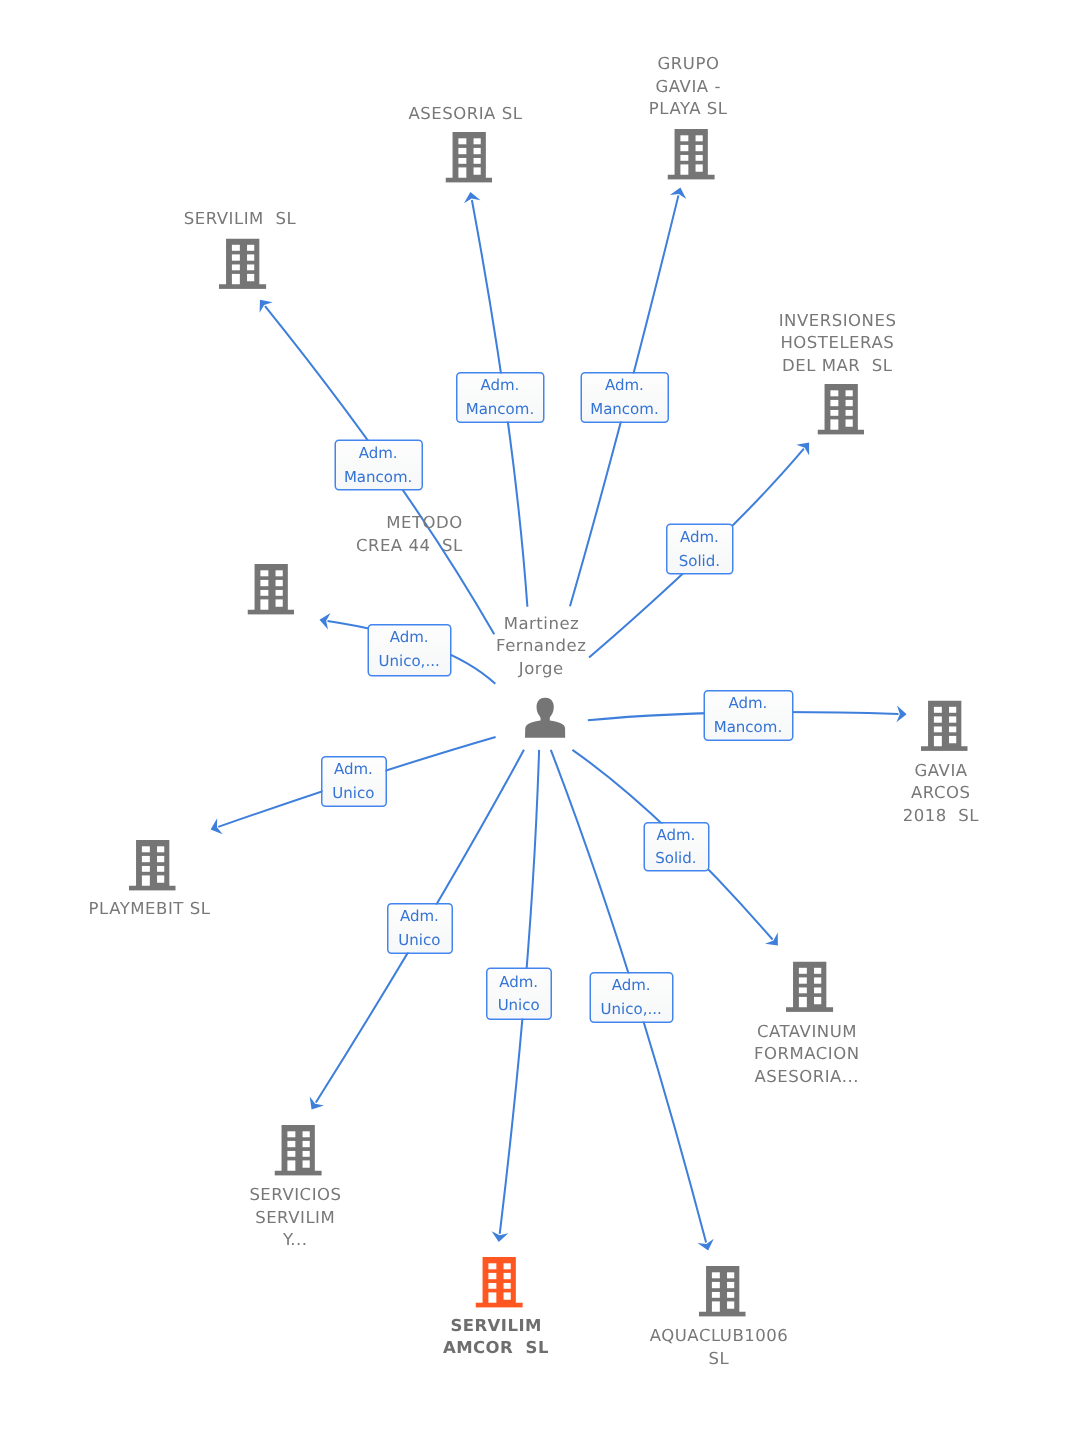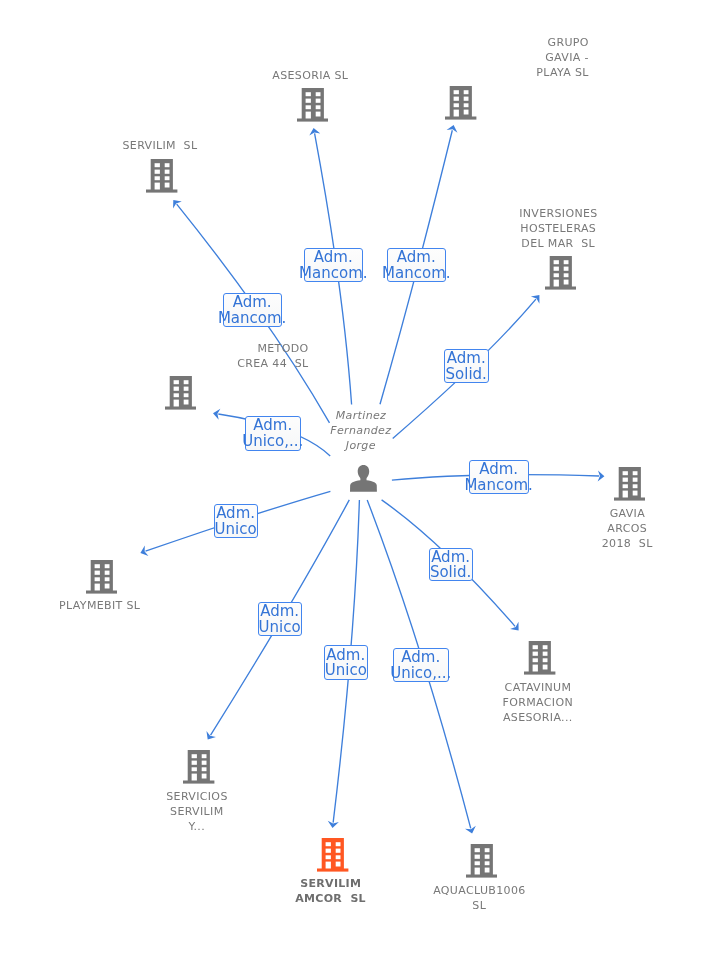--- a/index.html
+++ b/index.html
@@ -8,21 +8,21 @@
   #stage{position:relative;width:728px;height:960px;background:#fff;
       -webkit-font-smoothing:antialiased;will-change:transform;}
   svg.layer{position:absolute;left:0;top:0;width:728px;height:960px;}
   .node{position:absolute;width:0;height:0;}
   .node .ico{position:absolute;line-height:0;}
   .node .nlabel{position:absolute;left:-132.2px;width:260px;text-align:center;
       color:#787878;font-size:11px;line-height:15.2px;white-space:pre-wrap;letter-spacing:0.35px;
       text-indent:0.35px;-webkit-font-smoothing:antialiased;}
   .node.hl .nlabel{color:#6e6e6e;font-weight:bold;letter-spacing:0.3px;text-indent:0.3px;}
   .chip{position:absolute;box-sizing:border-box;border:1.4px solid #4285ef;border-radius:3px;
-      background:linear-gradient(#fdfdfd 0%,#f6f7f8 100%);color:#3474d6;font-size:15px;
+      background:linear-gradient(#fdfdfd 0%,#f6f7f8 100%);color:#3474d6;font-size:10px;
       line-height:15.6px;text-align:center;white-space:pre-wrap;display:flex;
       align-items:center;justify-content:center;letter-spacing:0px;padding-top:1.4px;}
   .wm{position:absolute;display:flex;align-items:flex-end;margin-top:28px;}
 </style>
 </head>
 <body>
 
 <div id="stage">
   <svg class="layer" id="edges" viewBox="0 0 728 960">
       <g>
@@ -96,21 +96,21 @@
               <rect x="8.6" y="4.2" width="5.3" height="4.0"></rect>
               <rect x="18.7" y="4.2" width="4.8" height="4.0"></rect>
               <rect x="8.6" y="10.6" width="5.3" height="4.2"></rect>
               <rect x="18.7" y="10.6" width="4.8" height="4.2"></rect>
               <rect x="8.6" y="17.3" width="5.3" height="3.9"></rect>
               <rect x="18.7" y="17.3" width="4.8" height="3.9"></rect>
               <rect x="8.6" y="23.6" width="5.3" height="6.9"></rect>
               <rect x="18.7" y="23.6" width="4.8" height="4.9"></rect>
             </g>
           </svg></div>
-        <div class="nlabel" style="top: -67.6px; color: rgb(120, 120, 120); text-align: right;">GRUPO
+        <div class="nlabel" style="top: -67.6px; color: rgb(120, 120, 120);">GRUPO
 GAVIA -
 PLAYA SL</div>
       </div>
       <div class="node" style="left: 162px; top: 175.5px;">
         <div class="ico" style="left: -15.8px; top: -16.9px;"><svg width="31.6" height="34" viewBox="0 0 31.6 34">
             <path fill="#757575" d="M4.7 0 H26.9 V31 H4.7 Z"></path>
             <rect x="0" y="30.5" width="31.4" height="3.1" fill="#757575"></rect>
             <g fill="#ffffff">
               <rect x="8.6" y="4.2" width="5.3" height="4.0"></rect>
               <rect x="18.7" y="4.2" width="4.8" height="4.0"></rect>
@@ -269,21 +269,21 @@
             </g>
           </svg></div>
         <div class="nlabel" style="top: 21.6px; color: rgb(120, 120, 120);">AQUACLUB1006
 SL</div>
       </div>
       <div class="node" style="left: 363px; top: 478.5px;">
         <div class="ico" style="left: -13.5px; top: -13.6px;"><svg width="27" height="27" viewBox="0 0 27 27">
             <path fill="#757575" d="M13.45 0C10.1 0 7.7 2.4 7.7 6.3c0 2.05 0.62 4.1 1.63 5.55 0.55 0.79 1.05 1.22 1.05 1.94 L10.38 16.6 h6.14 l0 -2.81 c0 -0.72 0.5 -1.15 1.05 -1.94 1.01 -1.45 1.63 -3.5 1.63 -5.55 C19.2 2.4 16.8 0 13.45 0 Z"></path>
             <path fill="#757575" d="M10.35 15.3 C7.6 15.7 4.2 16.3 2.1 17.6 0.85 18.4 0.25 19.45 0.15 20.6 L0 26.8 h26.9 l-0.15 -6.2 c-0.1 -1.15 -0.7 -2.2 -1.95 -3 -2.1 -1.3 -5.5 -1.9 -8.25 -2.3 Z"></path>
           </svg></div>
-        <div class="nlabel" style="top: -70.6px; color: rgb(120, 120, 120); font-style: italic;">Martinez
+        <div class="nlabel" style="top: -70.6px; color: rgb(120, 120, 120);">Martinez
 Fernandez
 Jorge</div>
       </div>
     </div>
   <div id="chips-layer">
       <div class="chip" style="border-color: rgb(66, 133, 239); color: rgb(52, 116, 214); left: 303.6px; top: 247.9px; width: 59.4px; height: 34px;">Adm.
 Mancom.</div>
       <div class="chip" style="border-color: rgb(66, 133, 239); color: rgb(52, 116, 214); left: 386.8px; top: 247.9px; width: 59px; height: 34px;">Adm.
 Mancom.</div>
       <div class="chip" style="border-color: rgb(66, 133, 239); color: rgb(52, 116, 214); left: 222.5px; top: 293.1px; width: 59.2px; height: 33.6px;">Adm.

